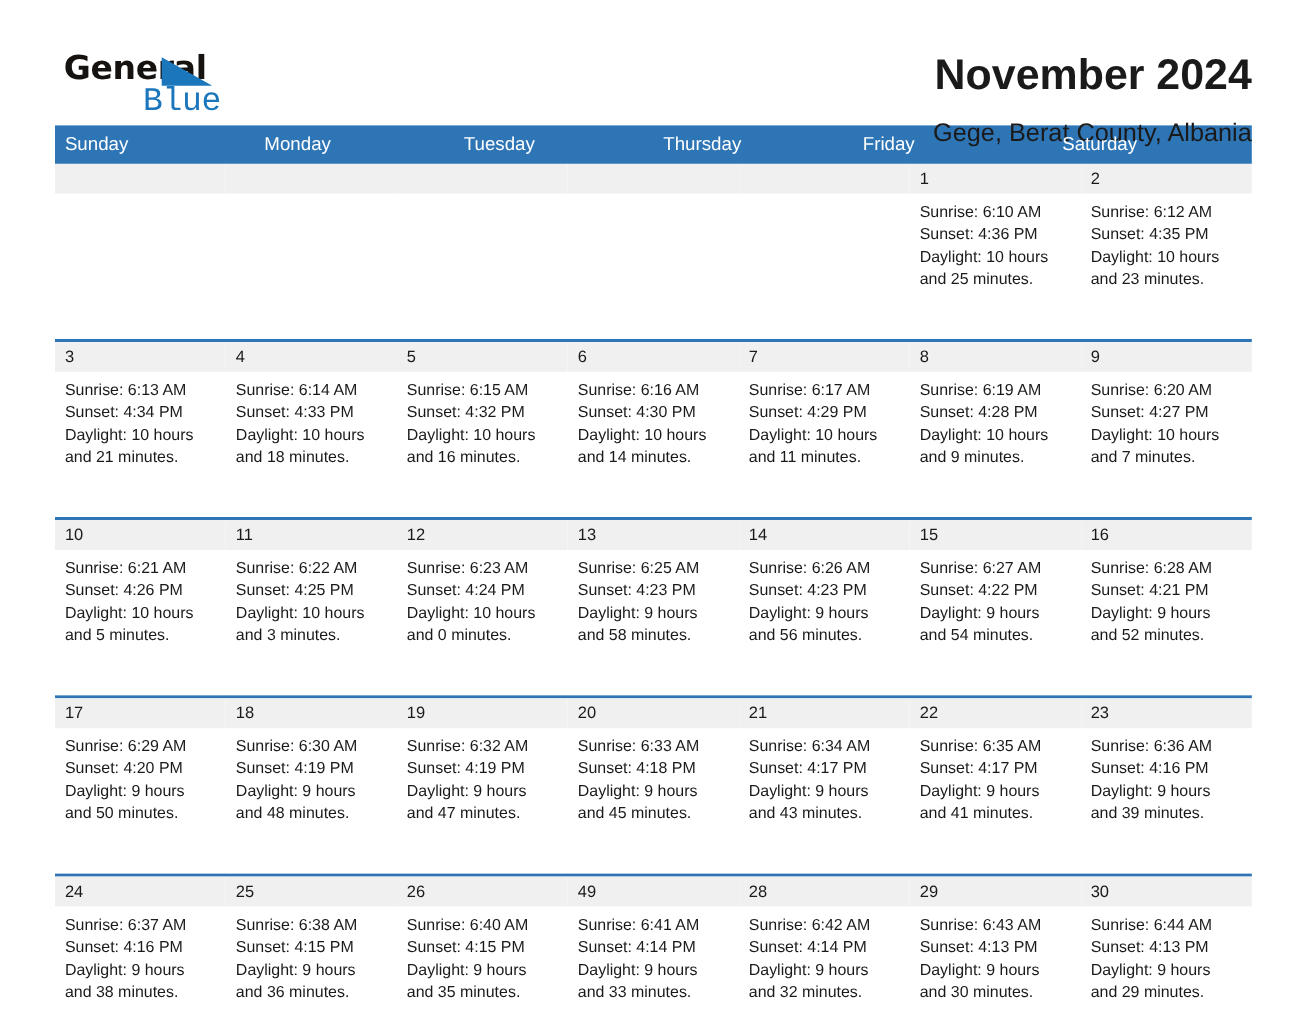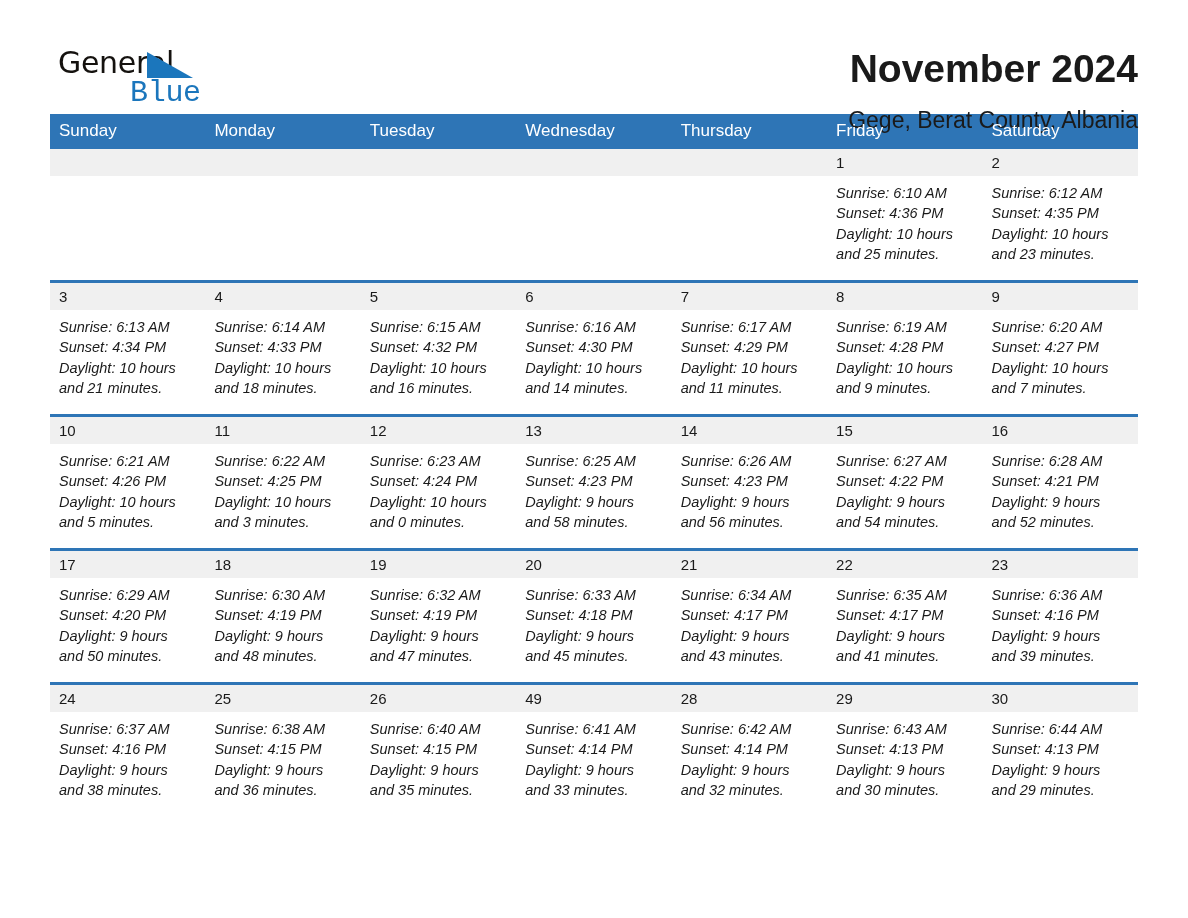--- a/index.html
+++ b/index.html
@@ -40,21 +40,21 @@
   }
   .logo-general {
     position: absolute;
     left: 8px;
     top: 2px;
     font-size: 30px;
     line-height: 34px;
     color: #15120f;
     letter-spacing: -0.3px;
     font-family: "DejaVu Sans", sans-serif;
-    font-weight: 400;
+    font-weight: 700;
   }
   .logo-triangle {
     position: absolute;
     left: 97px;
     top: 8px;
     width: 0;
     height: 0;
     border-left: 46px solid #1b76bc;
     border-top: 26px solid transparent;
   }
@@ -130,23 +130,22 @@
     padding: 3px 0 0 9px;
     font-size: 15px;
     line-height: 22px;
     color: #1a1a1a;
   }
   .day-cell.empty .daynum-band {
     padding-left: 0;
   }
   .day-body {
     padding: 7px 6px 0 9px;
-    height: 104px;
-    box-sizing: border-box;
-    font-style: italic;
+    height: 132px;
+    box-sizing: border-box;
   }
   .day-line {
     font-size: 14.5px;
     line-height: 20.3px;
     color: #1a1a1a;
     white-space: nowrap;
   }
 </style>
 </head>
 <body>
@@ -166,21 +165,20 @@
       <div class="cal-subtitle">Gege, Berat County, Albania</div>
     </div>
 
   </div>
 
   <div class="calendar">
     <div class="weekday-row" id="weekday-row">
         <div class="weekday-cell">Sunday</div>
         <div class="weekday-cell">Monday</div>
         <div class="weekday-cell">Tuesday</div>
-        <div class="weekday-cell">Wednesday</div>
         <div class="weekday-cell">Thursday</div>
         <div class="weekday-cell">Friday</div>
         <div class="weekday-cell">Saturday</div>
       </div>
     <div id="weeks-container">
         <div class="week-row">
           <div class="day-cell empty">
             <div class="daynum-band"></div>
             <div class="day-body"></div>
           </div>

